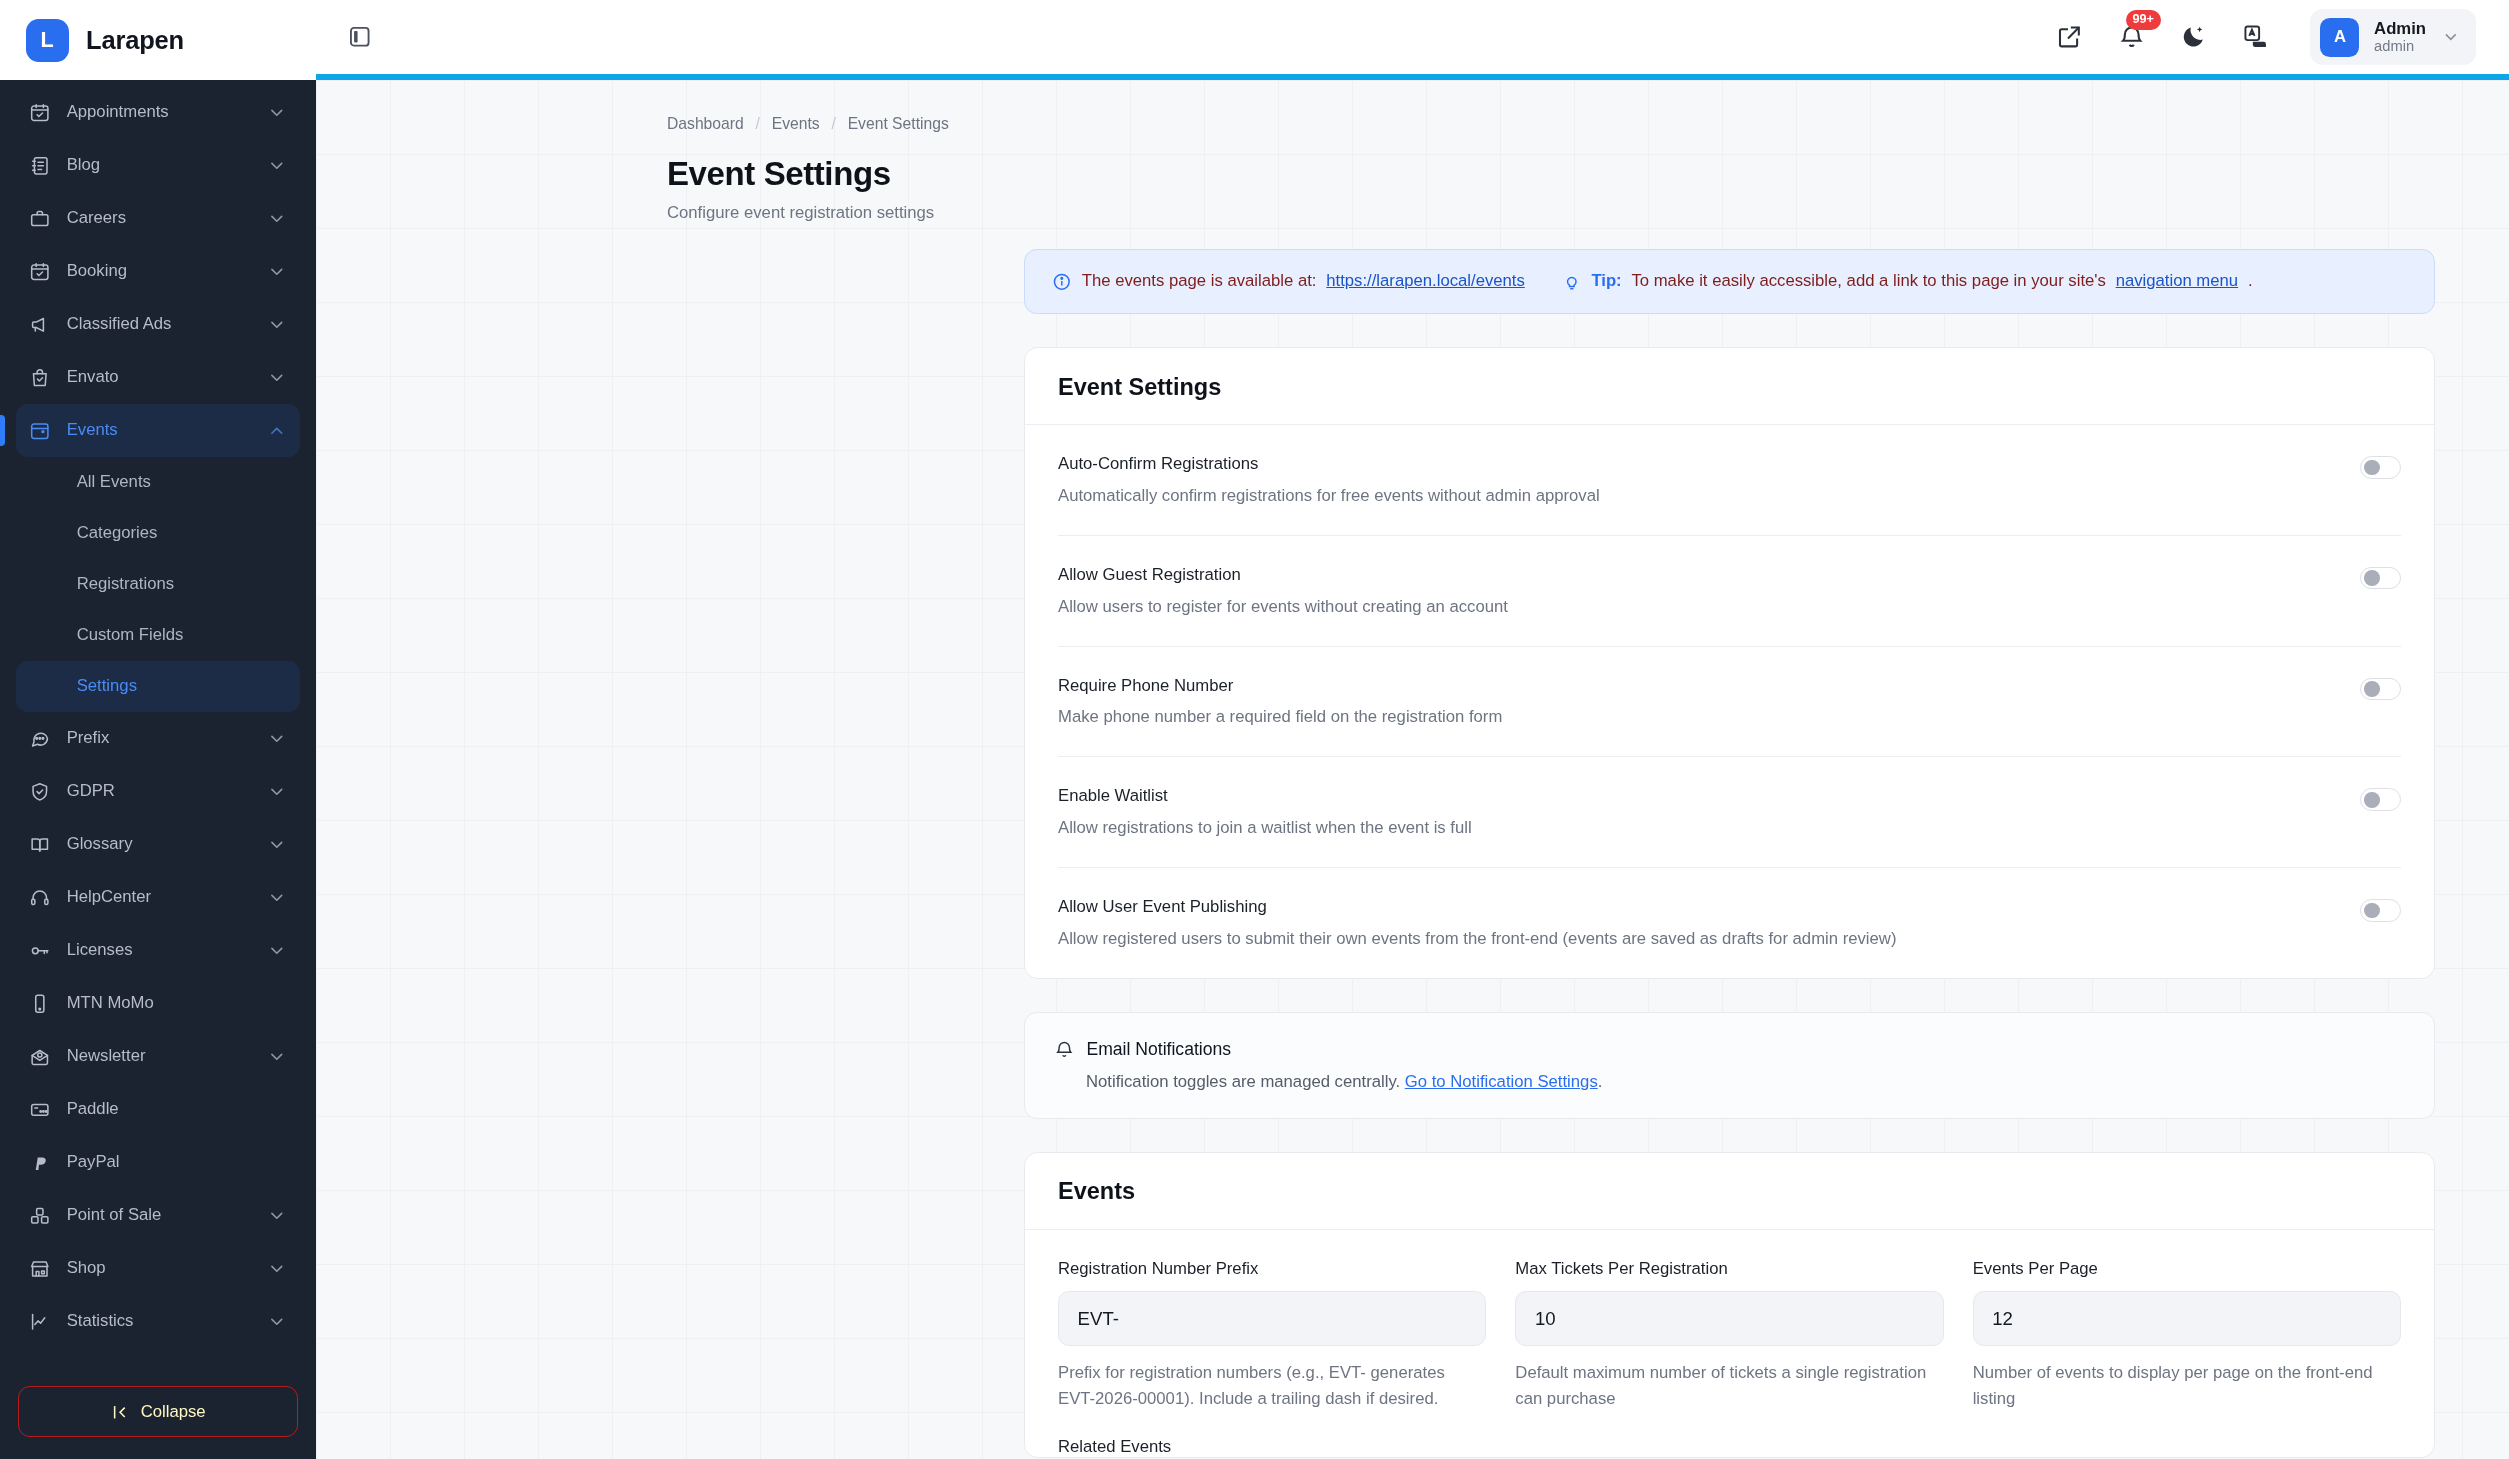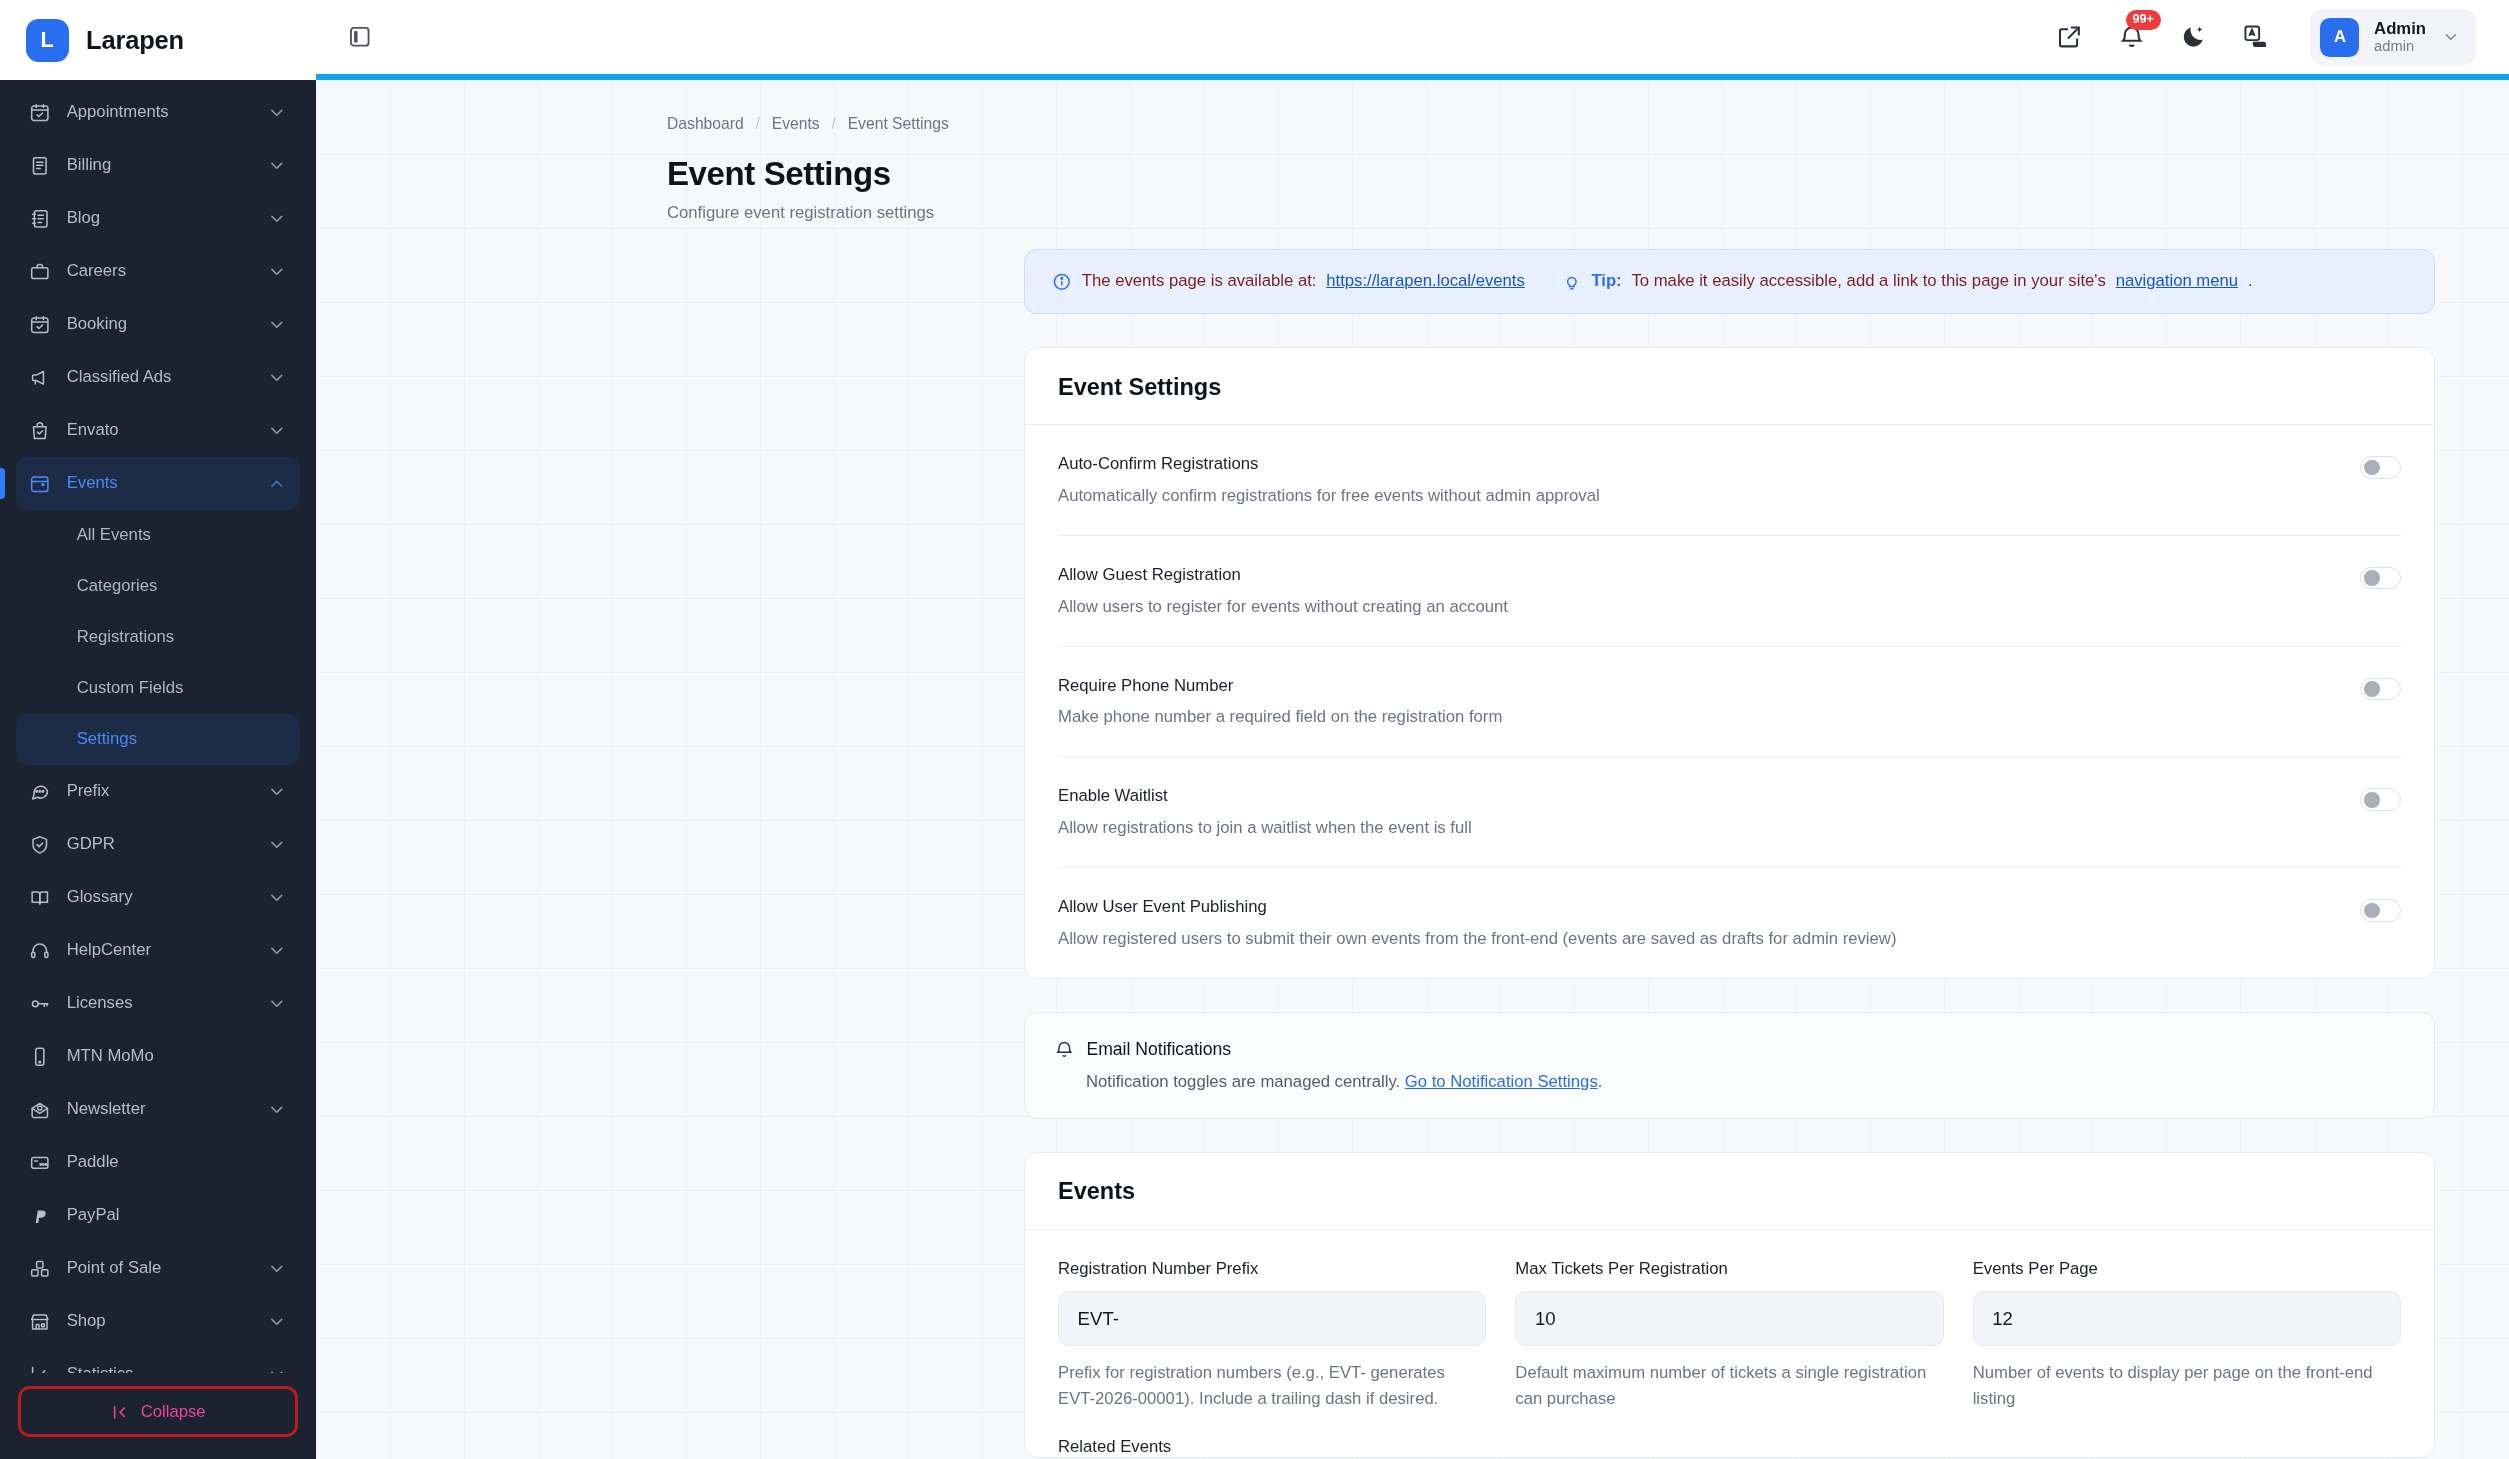--- a/index.html
+++ b/index.html
@@ -61,22 +61,22 @@
   .nav-sub {
     height: 51px; display: flex; align-items: center;
     padding-left: 61px; border-radius: 11.8px;
     font-size: 16.7px; color: #aeb6c3;
   }
   .nav-sub.active { background: #1d2c46; color: #4a8bf5; }
 
   #collapse-wrap { flex: 0 0 auto; padding: 13.7px 17.6px 21.6px 17.6px; }
   #collapse-btn {
     height: 51px; width: 100%;
-    border: 3px solid #b91c1c; border-radius: 11.8px;
-    background: transparent; color: #ec4899;
+    border: 1px solid #b91c1c; border-radius: 11.8px;
+    background: transparent; color: #fef9c3;
     display: flex; align-items: center; justify-content: center; gap: 11.8px;
     font-size: 16.7px; font-family: inherit;
   }
 
   
   #main { flex: 1 1 auto; height: 1459px; display: flex; flex-direction: column; min-width: 0; }
   #topbar {
     height: 80px; flex: 0 0 80px; background: #fff;
     display: flex; align-items: center;
     padding: 0 33px 0 27.4px;
@@ -206,30 +206,20 @@
     <div id="brand-mark">L</div>
     <div id="brand-name">Larapen</div>
   </div>
   <nav id="nav">
       <div class="nav-item">
         <svg class="ic" viewBox="0 0 24 24" fill="none" stroke="currentColor" stroke-width="1.7" stroke-linecap="round" stroke-linejoin="round">
           <rect x="3" y="4.5" width="18" height="16" rx="2.5"></rect>
           <path d="M3 9h18M8 3v3M16 3v3M9 14.2l2 2 4-4"></path>
         </svg>
         <span class="lbl">Appointments</span>
-        <svg class="chev" viewBox="0 0 24 24" fill="none" stroke="currentColor" stroke-width="2" stroke-linecap="round" stroke-linejoin="round">
-          <path d="M6 9l6 6 6-6"></path>
-        </svg>
-      </div>
-      <div class="nav-item">
-        <svg class="ic" viewBox="0 0 24 24" fill="none" stroke="currentColor" stroke-width="1.7" stroke-linecap="round" stroke-linejoin="round">
-          <rect x="5" y="3" width="14" height="18" rx="2"></rect>
-          <path d="M8.5 8h7M8.5 11.5h7M8.5 15h4"></path>
-        </svg>
-        <span class="lbl">Billing</span>
         <svg class="chev" viewBox="0 0 24 24" fill="none" stroke="currentColor" stroke-width="2" stroke-linecap="round" stroke-linejoin="round">
           <path d="M6 9l6 6 6-6"></path>
         </svg>
       </div>
       <div class="nav-item">
         <svg class="ic" viewBox="0 0 24 24" fill="none" stroke="currentColor" stroke-width="1.7" stroke-linecap="round" stroke-linejoin="round">
           <rect x="6" y="3" width="14" height="18" rx="2"></rect>
           <path d="M10 8h6M10 12h6M10 16h4M4 7h3M4 12h3M4 17h3"></path>
         </svg>
         <span class="lbl">Blog</span>

